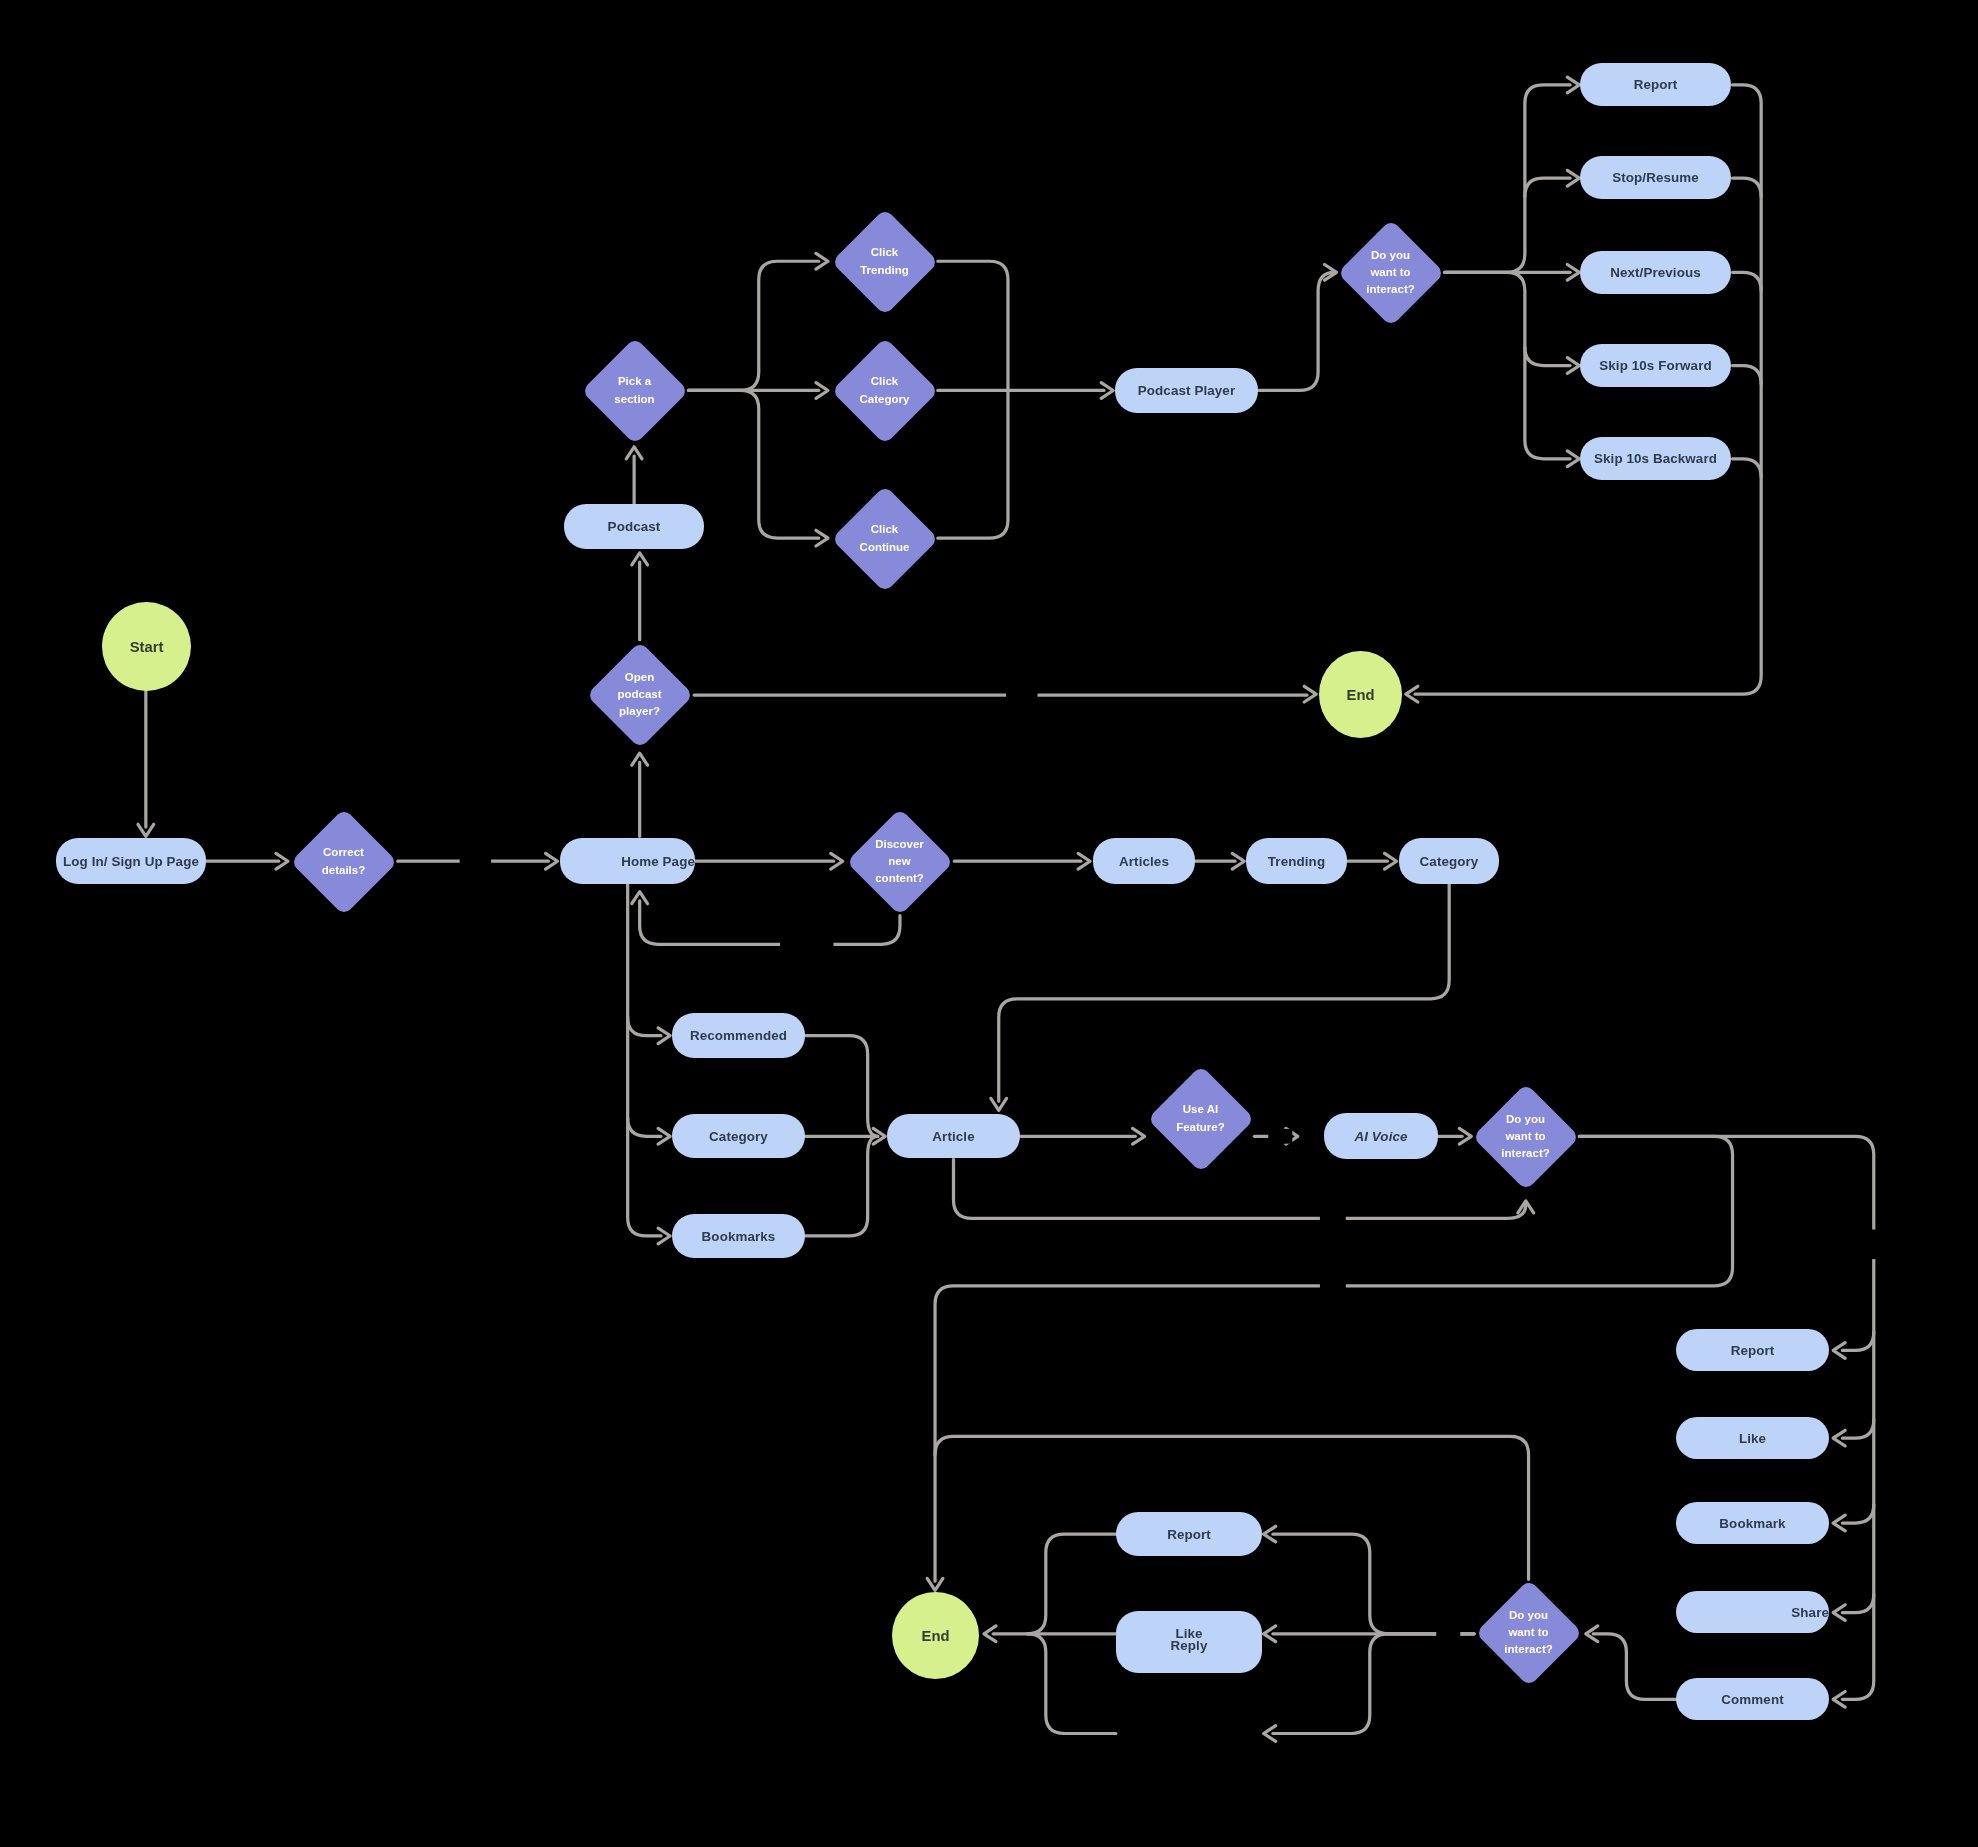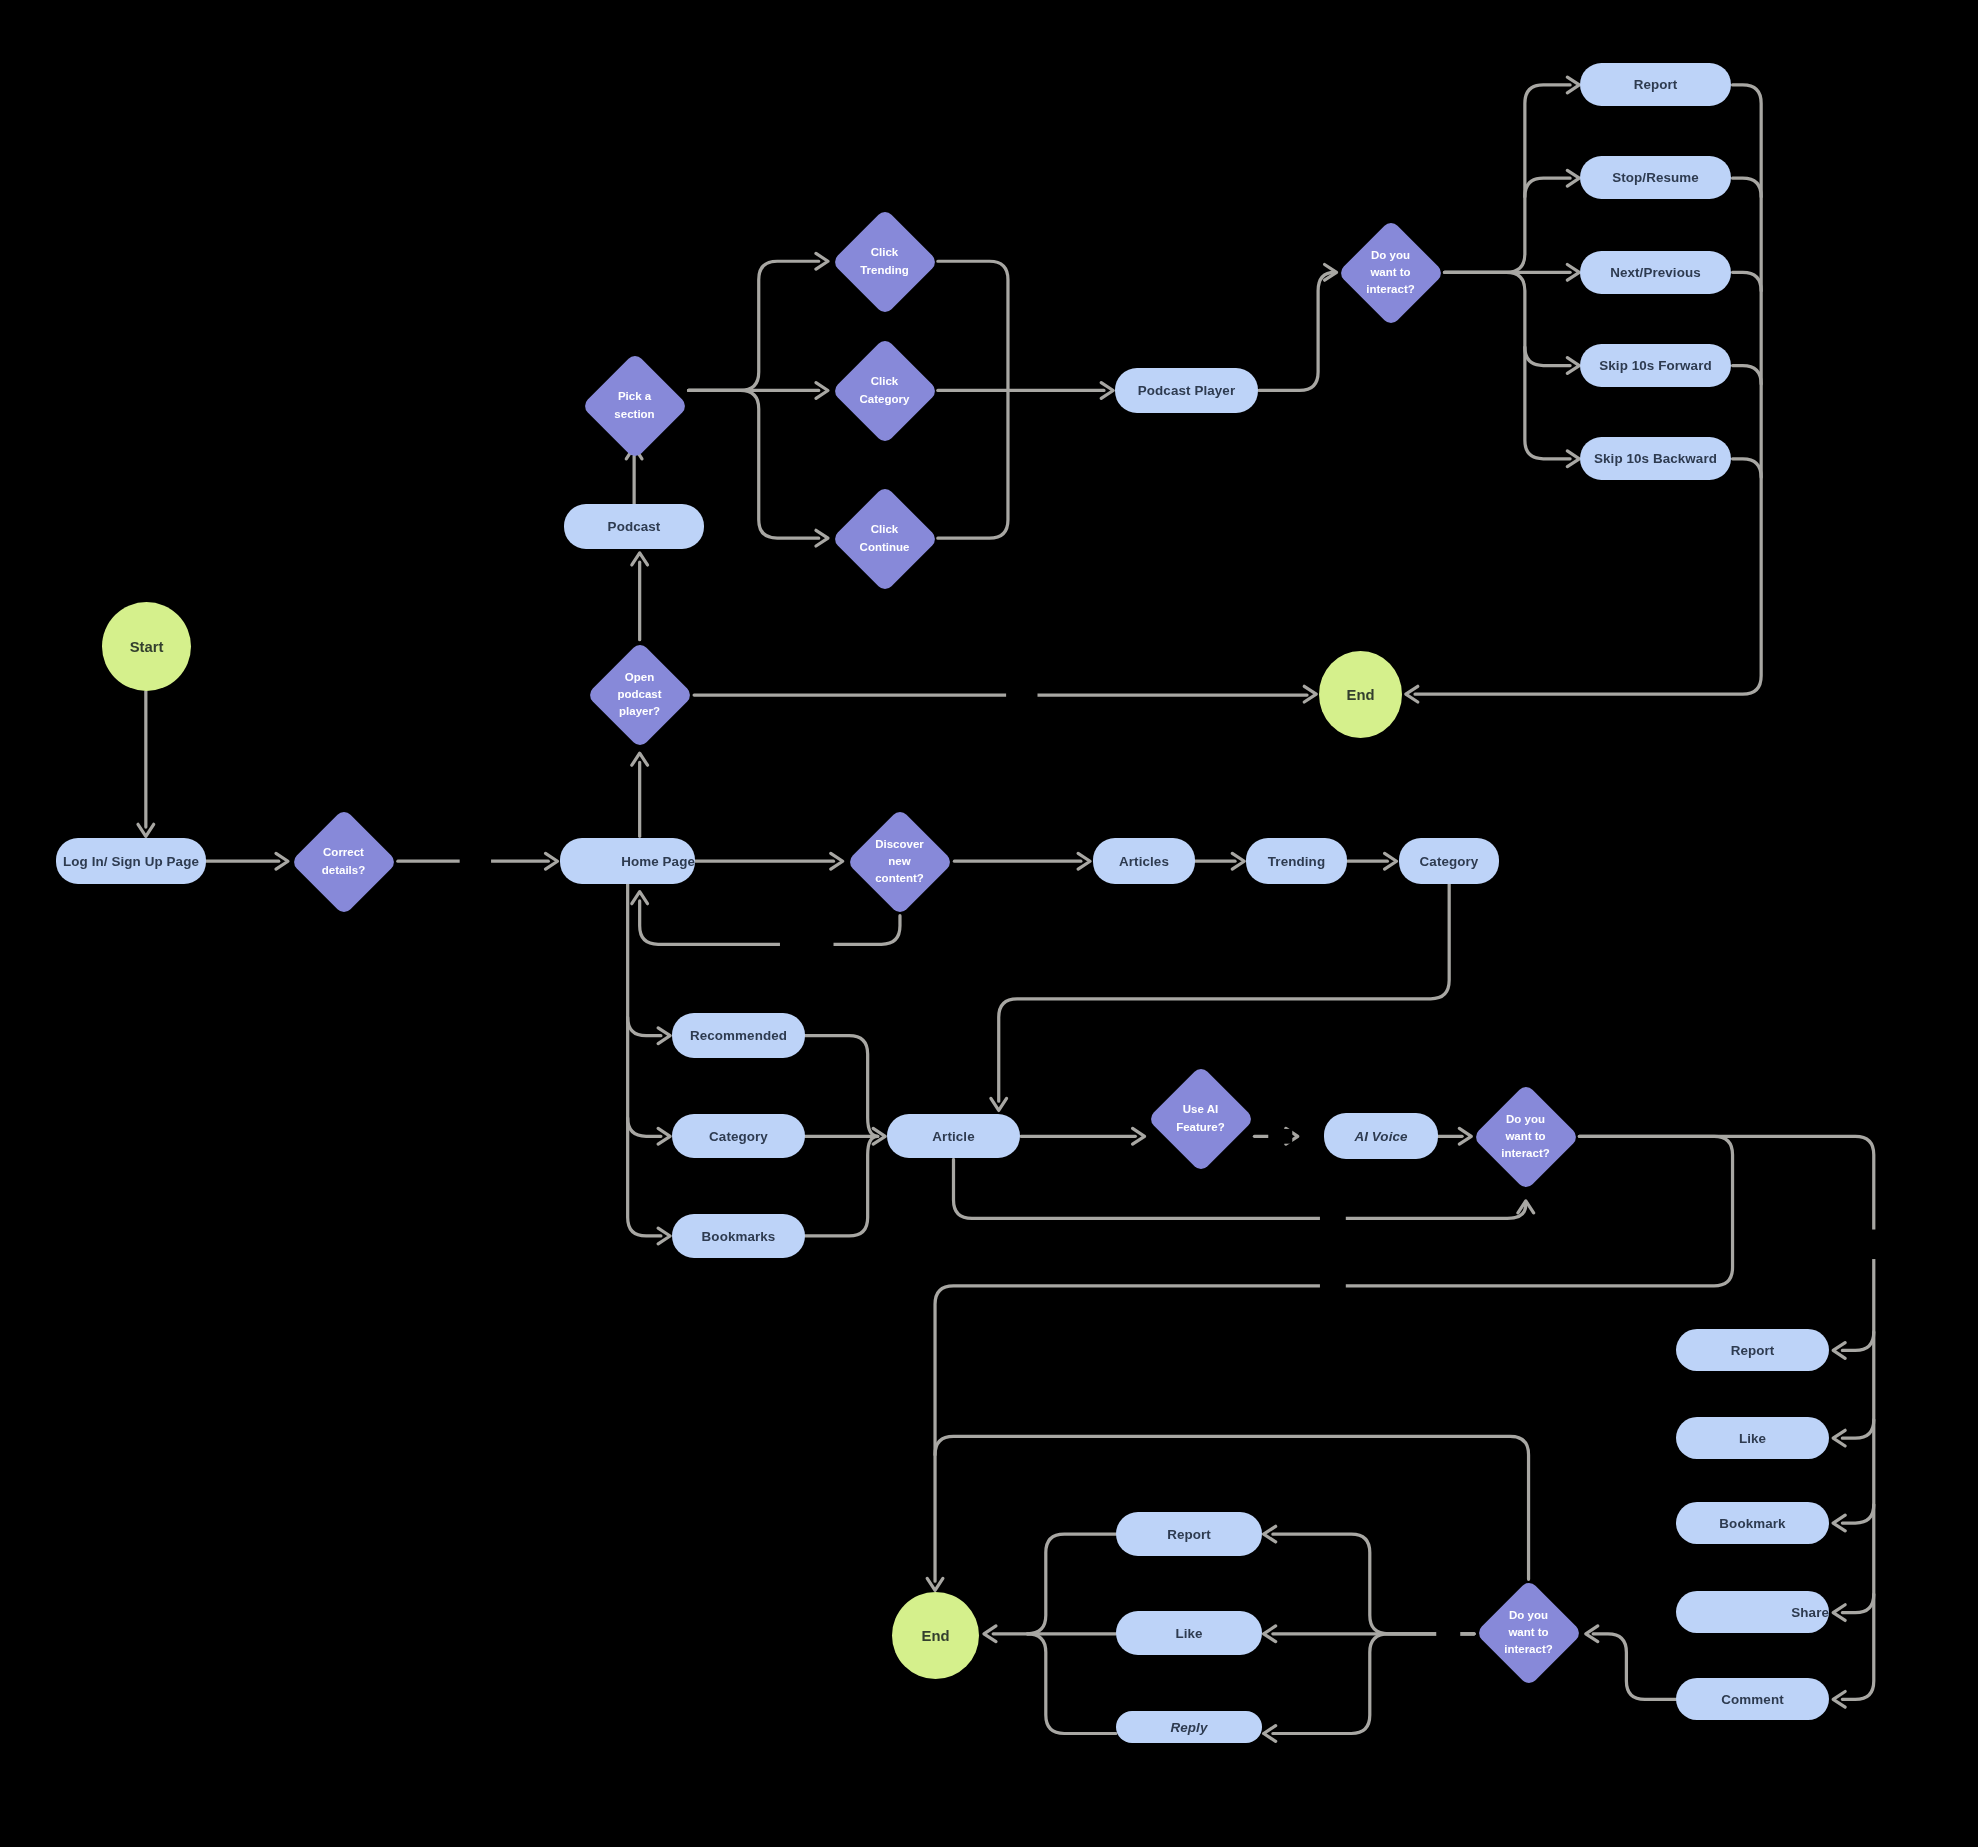--- a/index.html
+++ b/index.html
@@ -159,21 +159,21 @@
     </div>
     <div class="node diamond" style="left: 586px; top: 641px; width: 107px; height: 107px;">
       <div class="shape"></div>
       <span class="label">Open
 podcast
 player?</span>
     </div>
     <div class="node rect" style="left: 564px; top: 504px; width: 140px; height: 45px;">
       <span class="label">Podcast</span>
     </div>
-    <div class="node diamond" style="left: 581px; top: 352px; width: 107px; height: 107px;">
+    <div class="node diamond" style="left: 581px; top: 337px; width: 107px; height: 107px;">
       <div class="shape"></div>
       <span class="label">Pick a
 section</span>
     </div>
     <div class="node diamond" style="left: 831px; top: 208px; width: 107px; height: 107px;">
       <div class="shape"></div>
       <span class="label">Click
 Trending</span>
     </div>
     <div class="node diamond" style="left: 831px; top: 337px; width: 107px; height: 107px;">
@@ -259,20 +259,20 @@
       <span class="label">Do you
 want to
 interact?</span>
     </div>
     <div class="node rect" style="left: 1116px; top: 1512px; width: 146px; height: 44px;">
       <span class="label">Report</span>
     </div>
     <div class="node rect" style="left: 1116px; top: 1611px; width: 146px; height: 44px;">
       <span class="label">Like</span>
     </div>
-    <div class="node rect" style="left: 1116px; top: 1711px; width: 146px; height: 32px; font-style: italic;">
+    <div class="node rect" style="left: 1116px; top: 1617px; width: 146px; height: 56px;">
       <span class="label">Reply</span>
     </div>
     <div class="node circle" style="left: 892px; top: 1592px; width: 87px; height: 87px;">
       <span class="label">End</span>
     </div>
   </div>
 
 
 </body></html>

